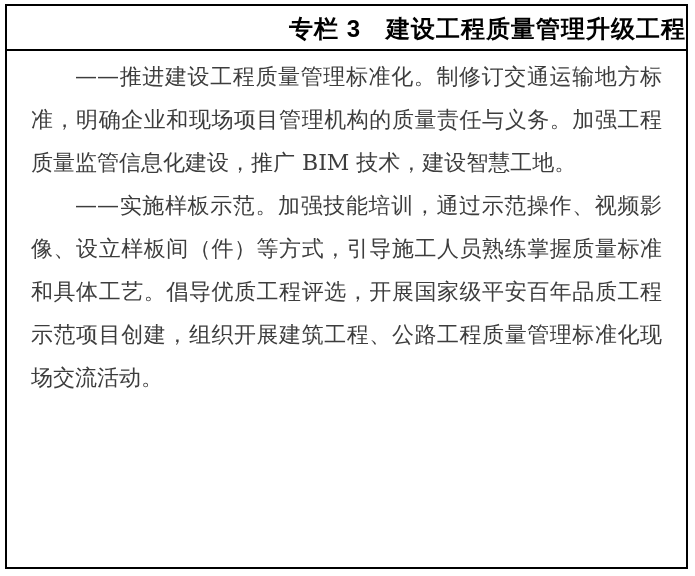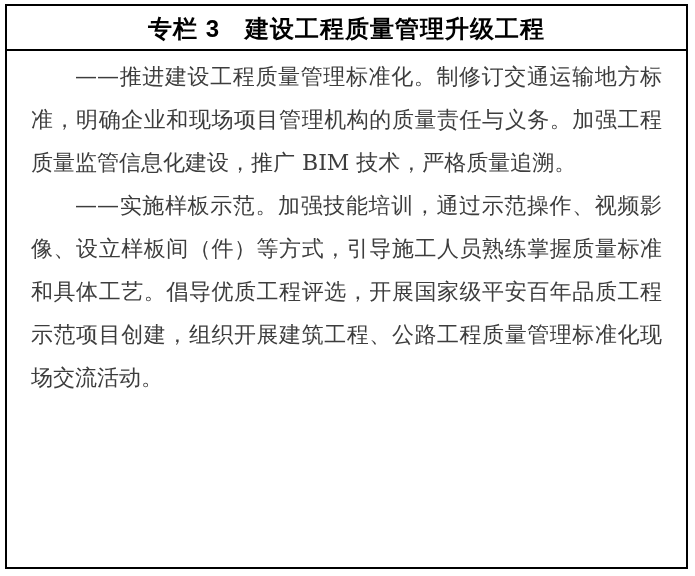--- a/index.html
+++ b/index.html
@@ -22,21 +22,21 @@
     height: 565px;
     border: 2px solid #000000;
     box-sizing: border-box;
     background: #ffffff;
   }
   .panel-title {
     height: 45px;
     line-height: 45px;
     border-bottom: 2px solid #000000;
     box-sizing: border-box;
-    text-align: center;
+    text-align: right;
     font-family: "Liberation Sans", "DejaVu Sans", sans-serif;
     font-weight: bold;
     font-size: 24px;
     letter-spacing: 1px;
     color: #000000;
     white-space: nowrap;
     overflow: hidden;
   }
   .panel-body {
     padding: 4px 24px 0 24px;
@@ -53,16 +53,16 @@
     text-indent: 2em;
     word-break: break-all;
   }
 </style>
 </head>
 <body>
 
 <div class="panel">
   <div class="panel-title">专栏 3　建设工程质量管理升级工程</div>
   <div class="panel-body">
-    <p>——推进建设工程质量管理标准化。制修订交通运输地方标准，明确企业和现场项目管理机构的质量责任与义务。加强工程质量监管信息化建设，推广 BIM 技术，严格质量追溯。</p>
+    <p>——推进建设工程质量管理标准化。制修订交通运输地方标准，明确企业和现场项目管理机构的质量责任与义务。加强工程质量监管信息化建设，推广 BIM 技术，建设智慧工地。</p>
     <p>——实施样板示范。加强技能培训，通过示范操作、视频影像、设立样板间（件）等方式，引导施工人员熟练掌握质量标准和具体工艺。倡导优质工程评选，开展国家级平安百年品质工程示范项目创建，组织开展建筑工程、公路工程质量管理标准化现场交流活动。</p>
   </div>
 </div>
 
 </body></html>

